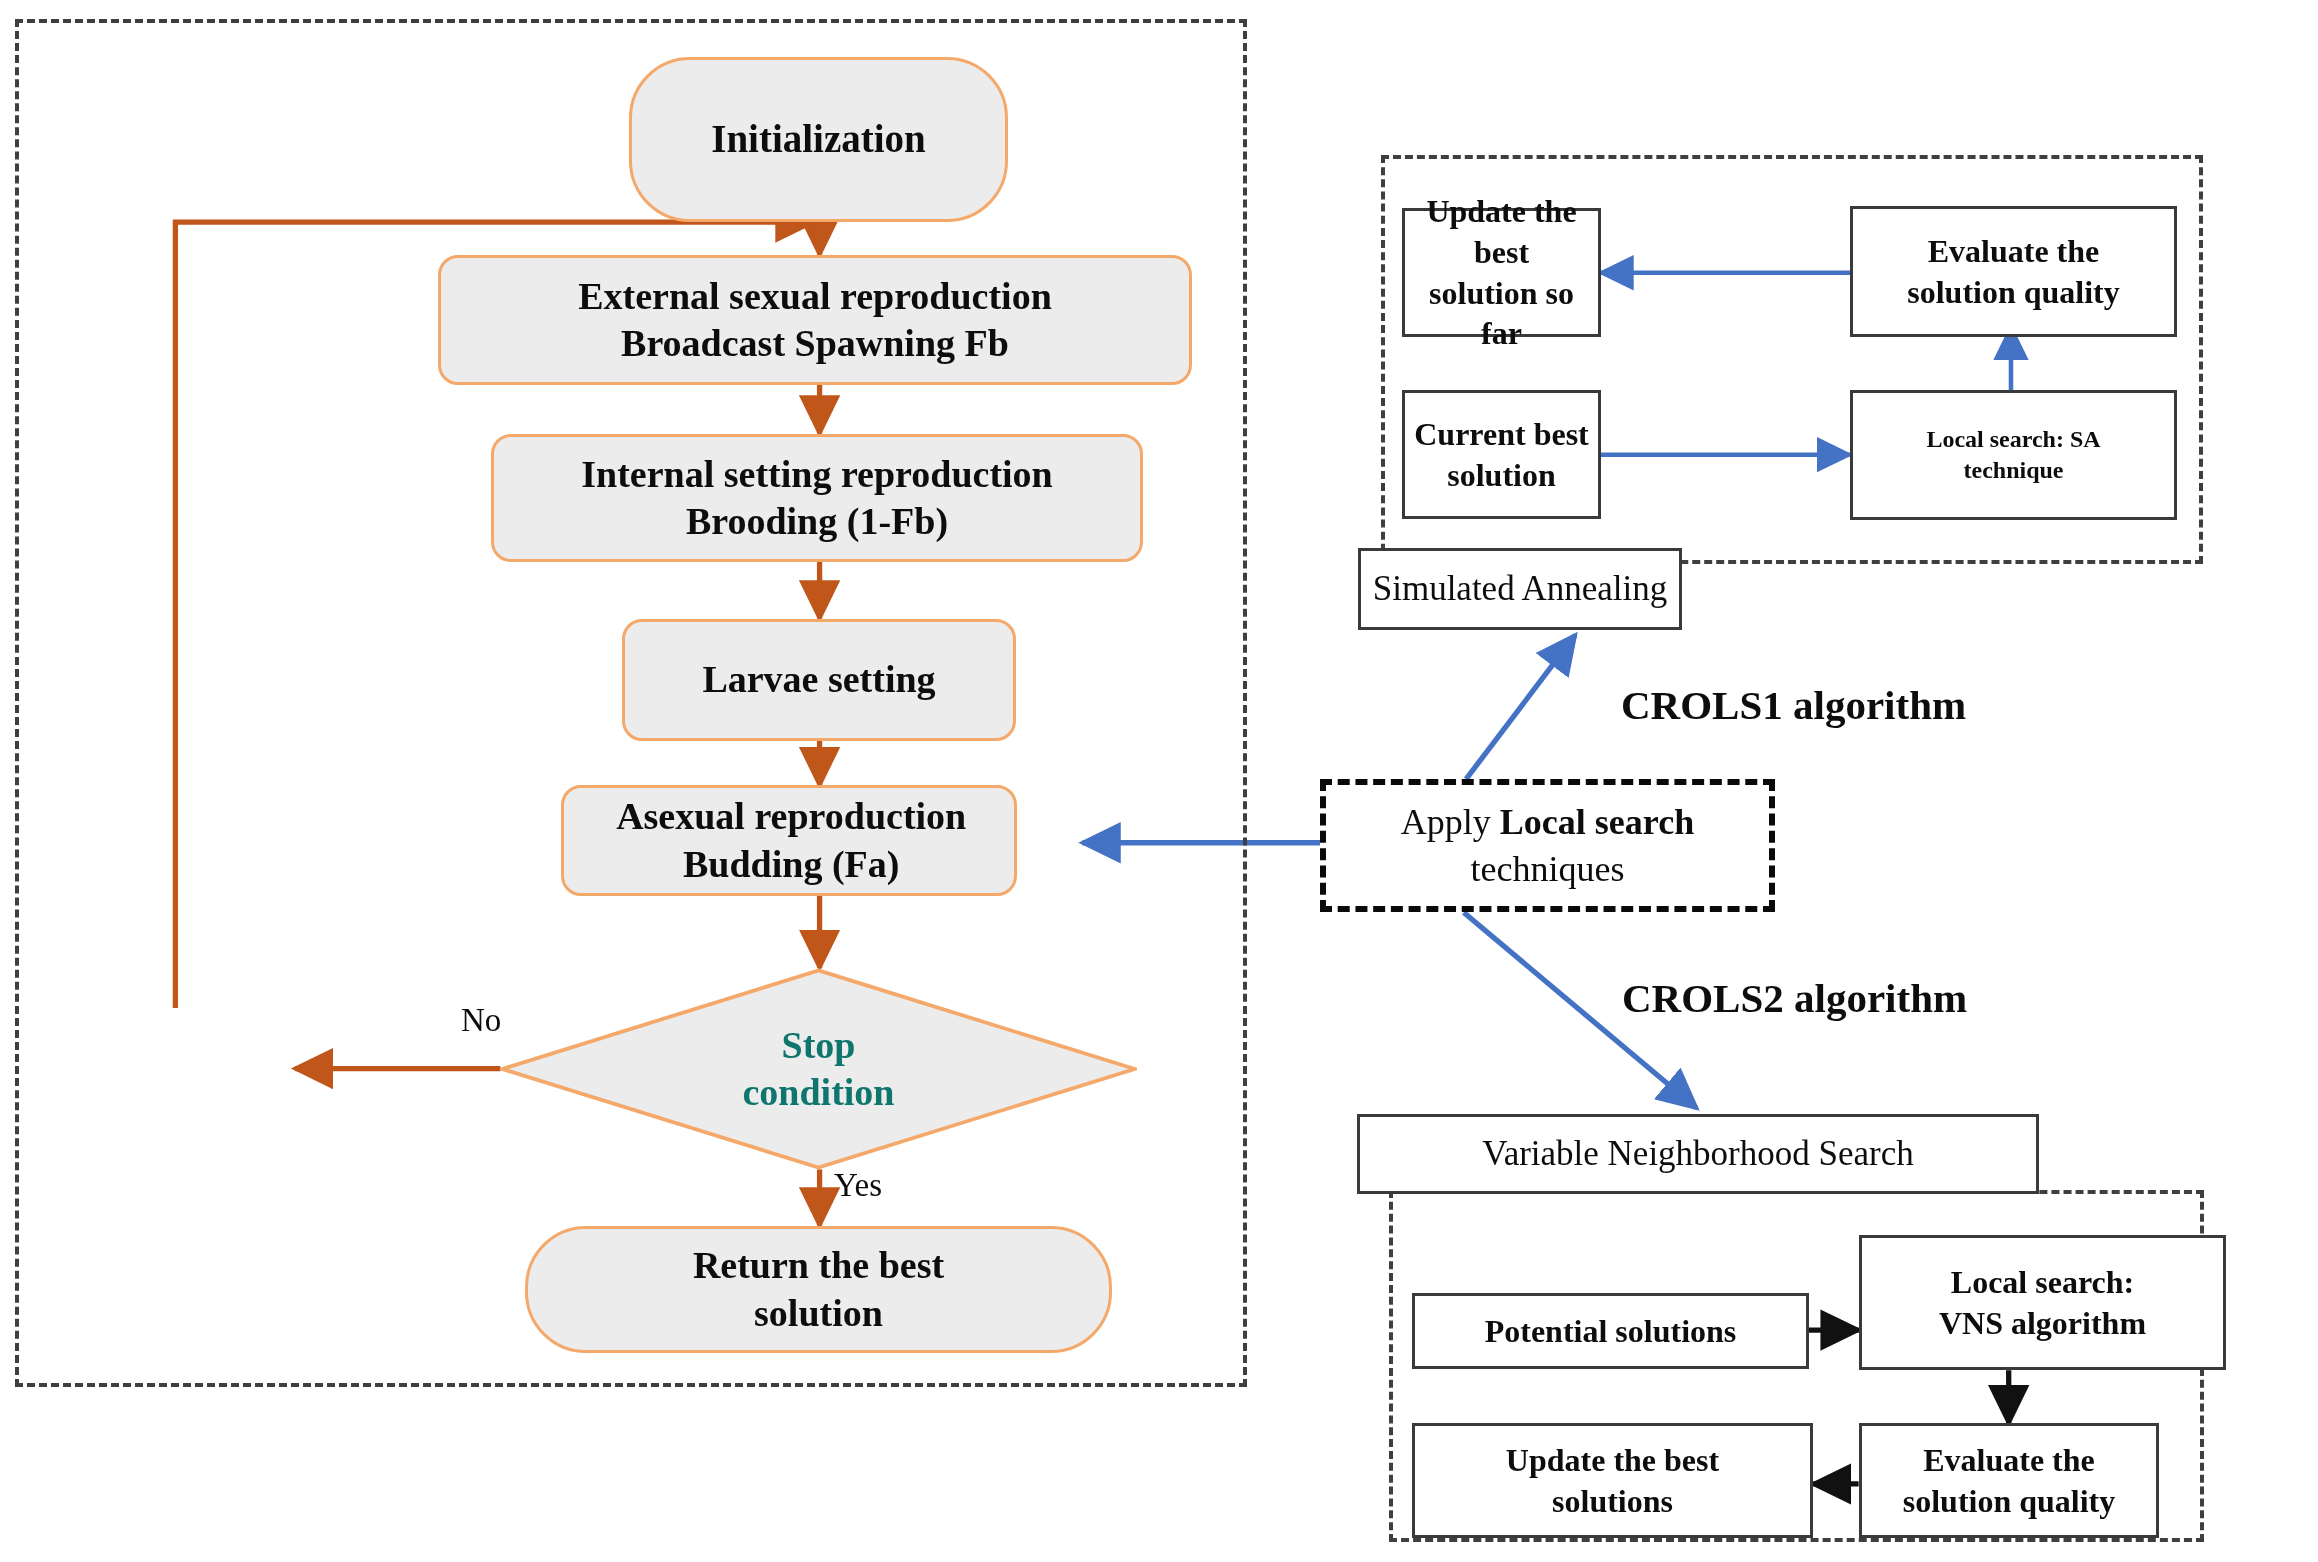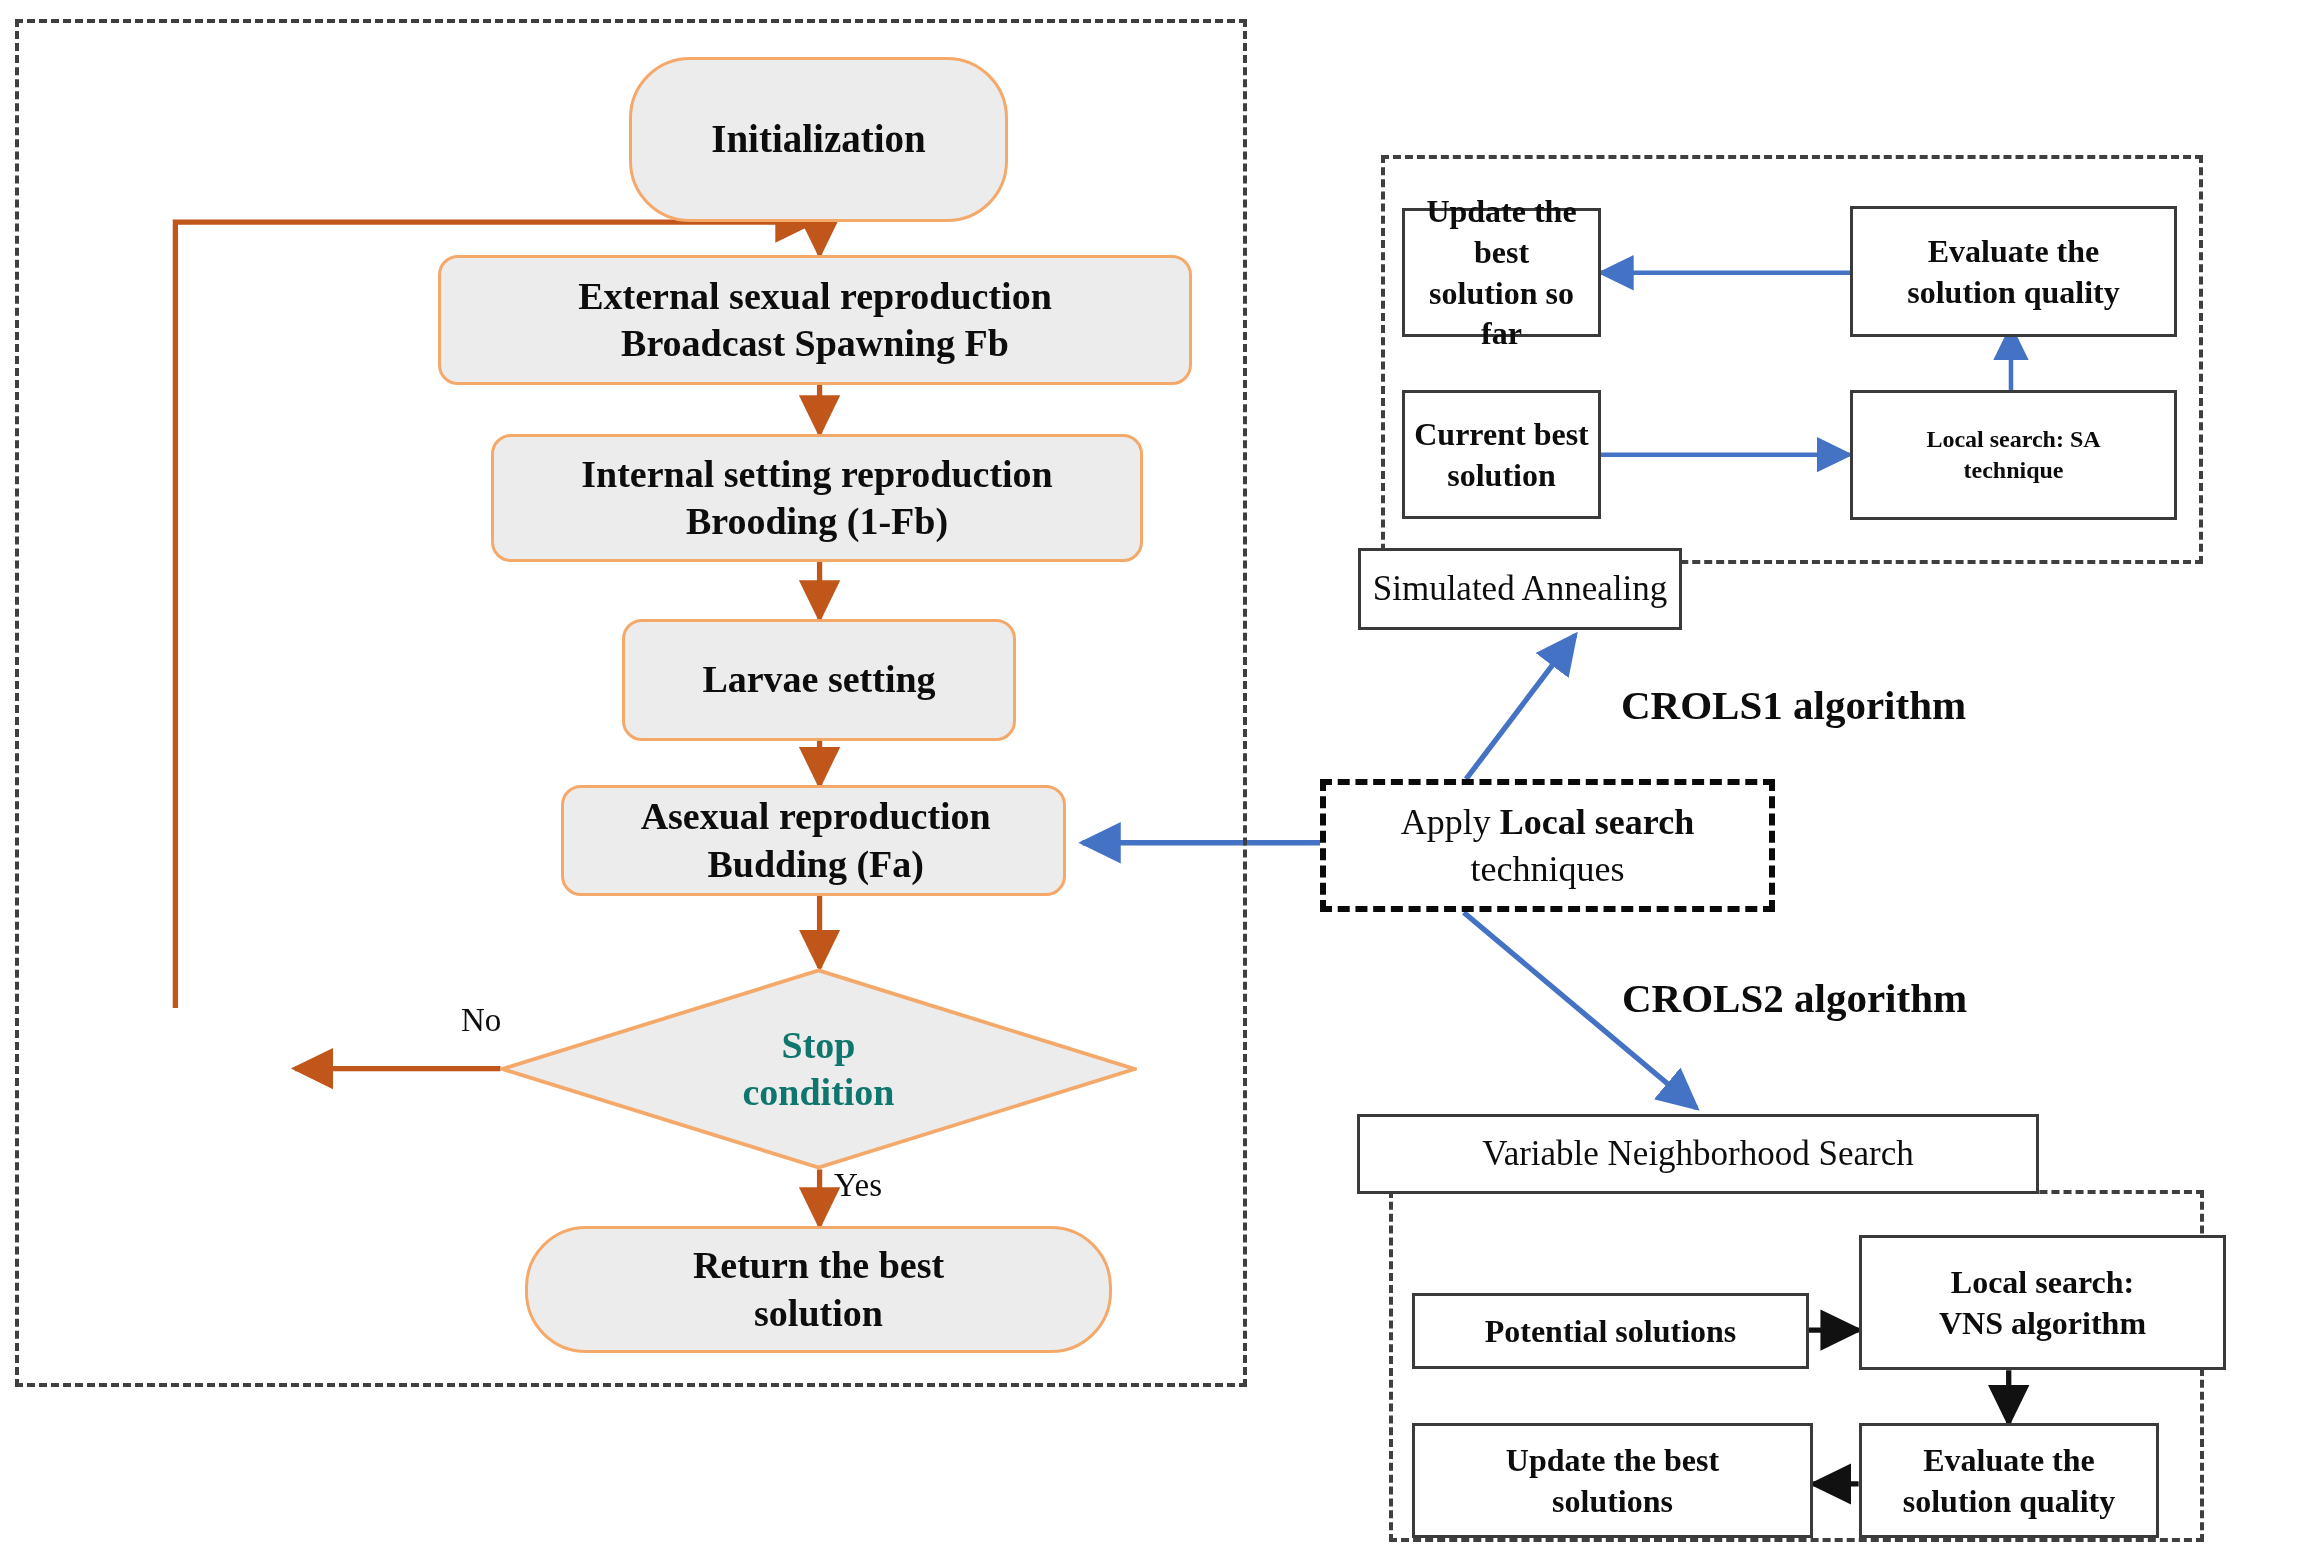--- a/index.html
+++ b/index.html
@@ -146,21 +146,21 @@
 
   <div class="cro-node r-soft" style="left:491px;top:434px;width:652px;height:128px;font-size:38px;flex-direction:column;">
     <span>Internal setting reproduction</span>
     <span>Brooding (1-Fb)</span>
   </div>
 
   <div class="cro-node r-soft" style="left:622px;top:619px;width:394px;height:122px;font-size:38px;">
     <span>Larvae setting</span>
   </div>
 
-  <div class="cro-node r-soft" style="left:561px;top:785px;width:505px;height:111px;font-size:38px;flex-direction:column;padding-left:12px;">
+  <div class="cro-node r-soft" style="left:561px;top:785px;width:456px;height:111px;font-size:38px;flex-direction:column;padding-left:12px;">
     <span>Asexual reproduction</span>
     <span>Budding (Fa)</span>
   </div>
 
   <div class="diamond-wrap" style="left:500px;top:968px;width:637px;height:202px;">
     <svg width="637" height="202" viewBox="0 0 840 266">
       <polygon points="420,3 837,133 420,263 3,133" fill="#ECECEC" stroke="#F4A96A" stroke-width="5"></polygon>
     </svg>
     <div class="diamond-label" style="font-size:38px;flex-direction:column;">
       <span>Stop</span>

